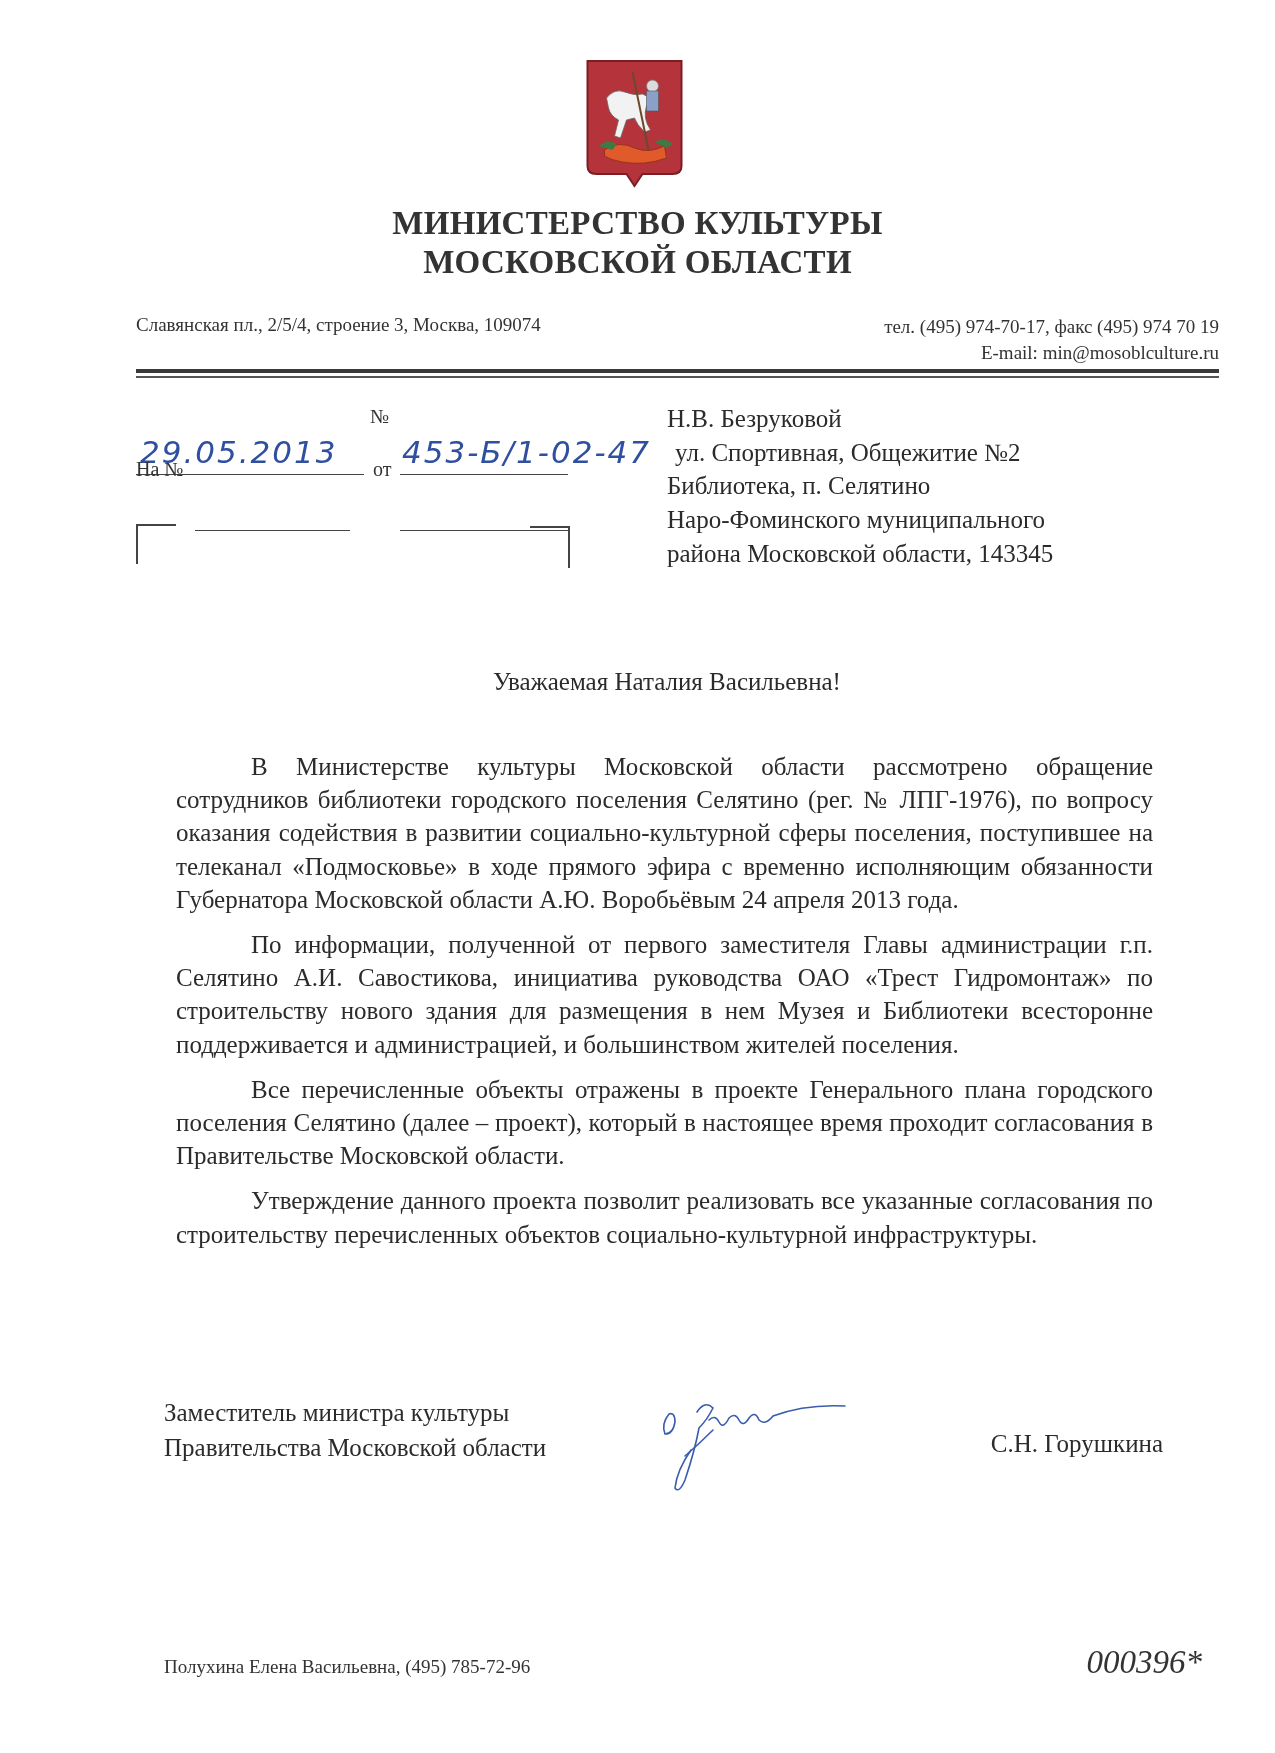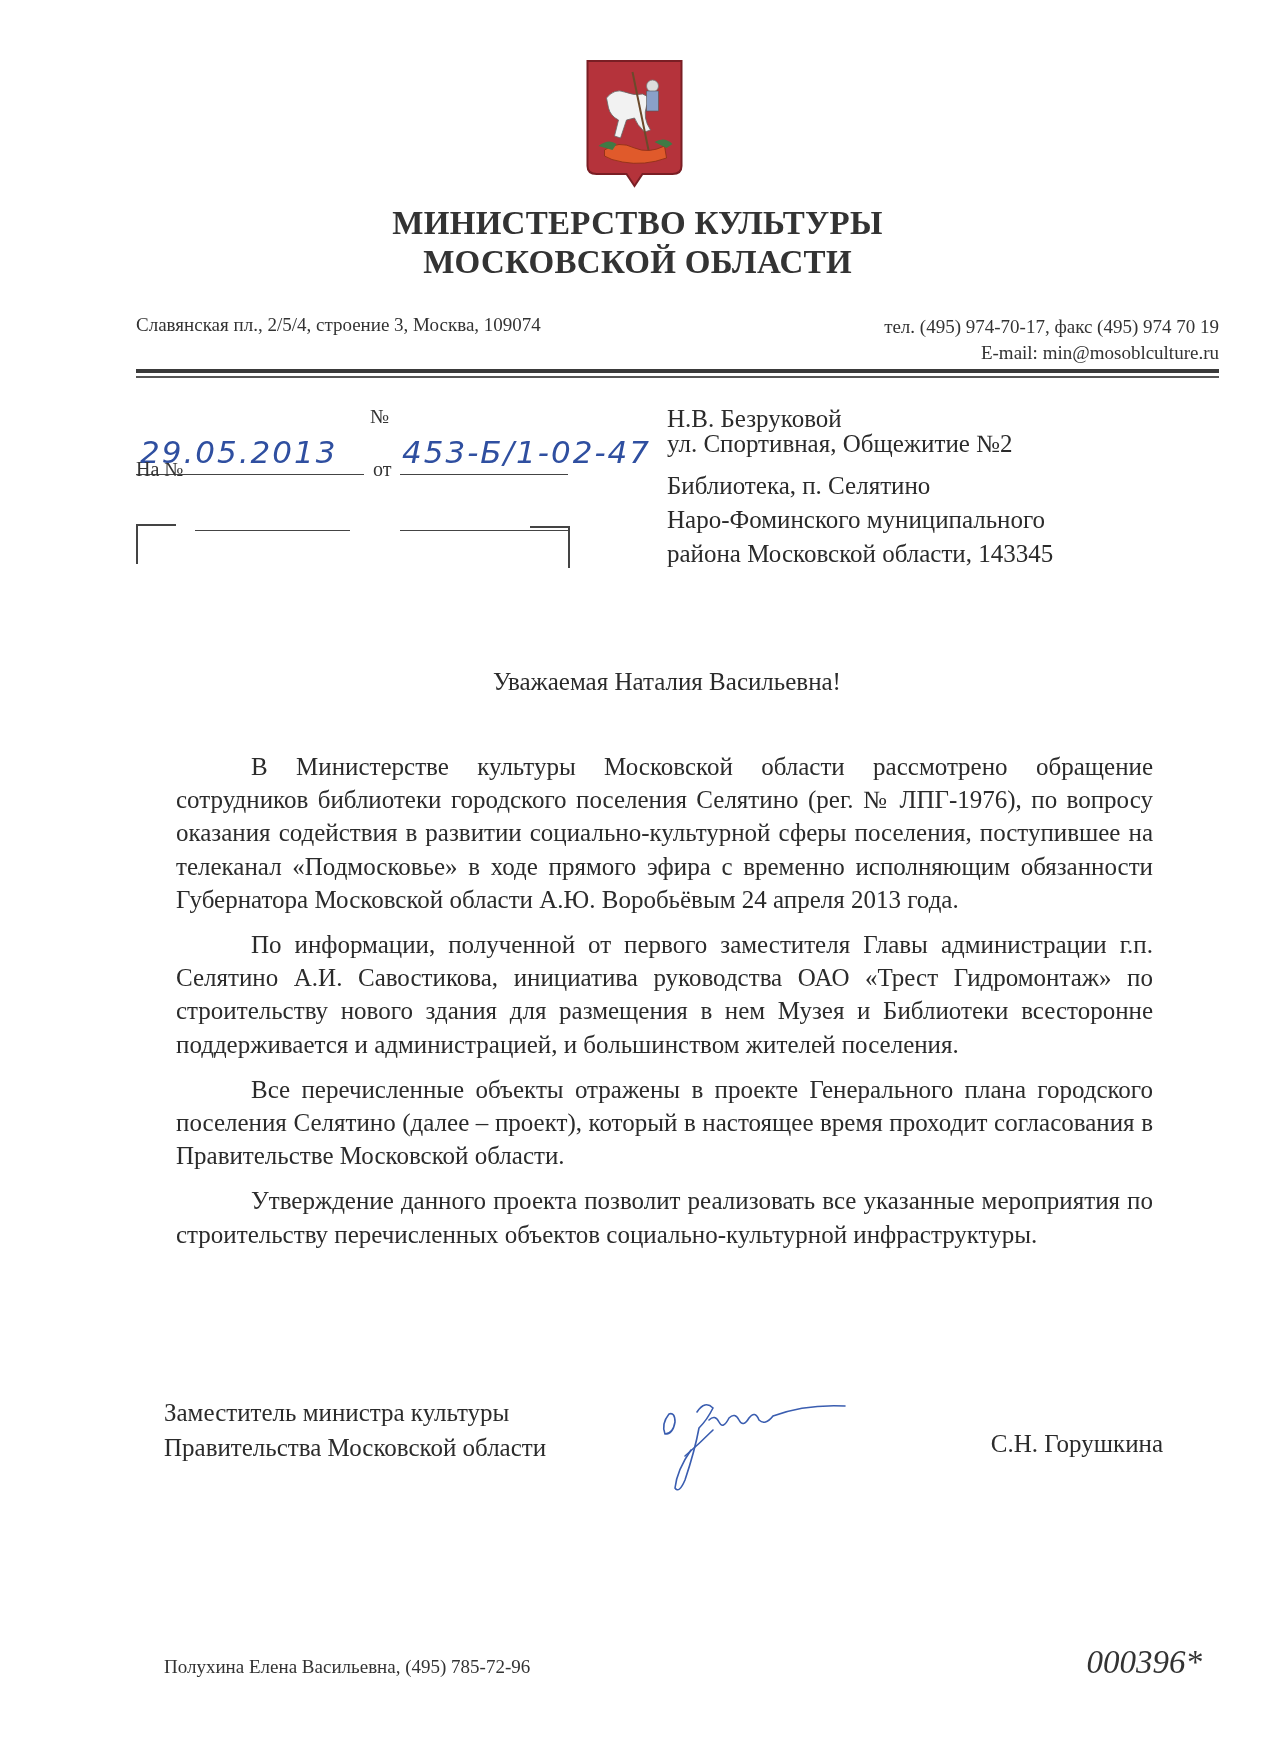--- a/index.html
+++ b/index.html
@@ -58,32 +58,32 @@
 
 <span class="abs lbl" style="left:136px; top:458px;">На №</span>
 <div class="abs uline" style="left:195px; top:460px; width:155px; height:22px;"></div>
 <span class="abs lbl" style="left:373px; top:458px;">от</span>
 <div class="abs uline" style="left:400px; top:460px; width:168px; height:22px;"></div>
 
 <div class="abs corner" style="left:136px; top:524px; width:38px; height:38px; border-width:2px 0 0 2px;"></div>
 <div class="abs corner" style="left:530px; top:526px; width:38px; height:40px; border-width:2px 2px 0 0;"></div>
 
 <div class="abs recip" style="top:405px;">Н.В. Безруковой</div>
-<div class="abs recip" style="top:430px;">ул. Спортивная, Общежитие №2</div>
+<div class="abs recip" style="top:439px;margin-left:8px;">ул. Спортивная, Общежитие №2</div>
 <div class="abs recip" style="top:472px;">Библиотека, п. Селятино</div>
 <div class="abs recip" style="top:506px;">Наро-Фоминского муниципального</div>
 <div class="abs recip" style="top:540px;">района Московской области, 143345</div>
 
 <div class="abs greet">Уважаемая Наталия Васильевна!</div>
 
 <div class="abs body" style="top:738px;">
   <p>В Министерстве культуры Московской области рассмотрено обращение сотрудников библиотеки городского поселения Селятино (рег. № ЛПГ-1976), по вопросу оказания содействия в развитии социально-культурной сферы поселения, поступившее на телеканал «Подмосковье» в ходе прямого эфира с временно исполняющим обязанности Губернатора Московской области А.Ю. Воробьёвым 24 апреля 2013 года.</p>
   <p>По информации, полученной от первого заместителя Главы администрации г.п. Селятино А.И. Савостикова, инициатива руководства ОАО «Трест Гидромонтаж» по строительству нового здания для размещения в нем Музея и Библиотеки всесторонне поддерживается и администрацией, и большинством жителей поселения.</p>
   <p>Все перечисленные объекты отражены в проекте Генерального плана городского поселения Селятино (далее – проект), который в настоящее время проходит согласования в Правительстве Московской области.</p>
-  <p>Утверждение данного проекта позволит реализовать все указанные мероприятия по строительству перечисленных объектов социально-культурной инфраструктуры.</p>
+  <p>Утверждение данного проекта позволит реализовать все указанные согласования по строительству перечисленных объектов социально-культурной инфраструктуры.</p>
 </div>
 
 <div class="abs sig-left">
   <div>Заместитель министра культуры</div>
   <div>Правительства Московской области</div>
 </div>
 <svg class="abs" style="left:655px; top:1390px; width:260px; height:110px;" viewBox="0 0 260 110">
   <g fill="none" stroke="#3a5db0" stroke-width="1.6" stroke-linecap="round">
     <path d="M14 24 Q6 34 10 44 Q18 44 20 32 Q20 22 14 24"></path>
     <path d="M42 22 Q50 10 58 18 Q52 30 44 38 Q40 60 30 90 Q24 104 20 98 Q22 80 36 60"></path>

